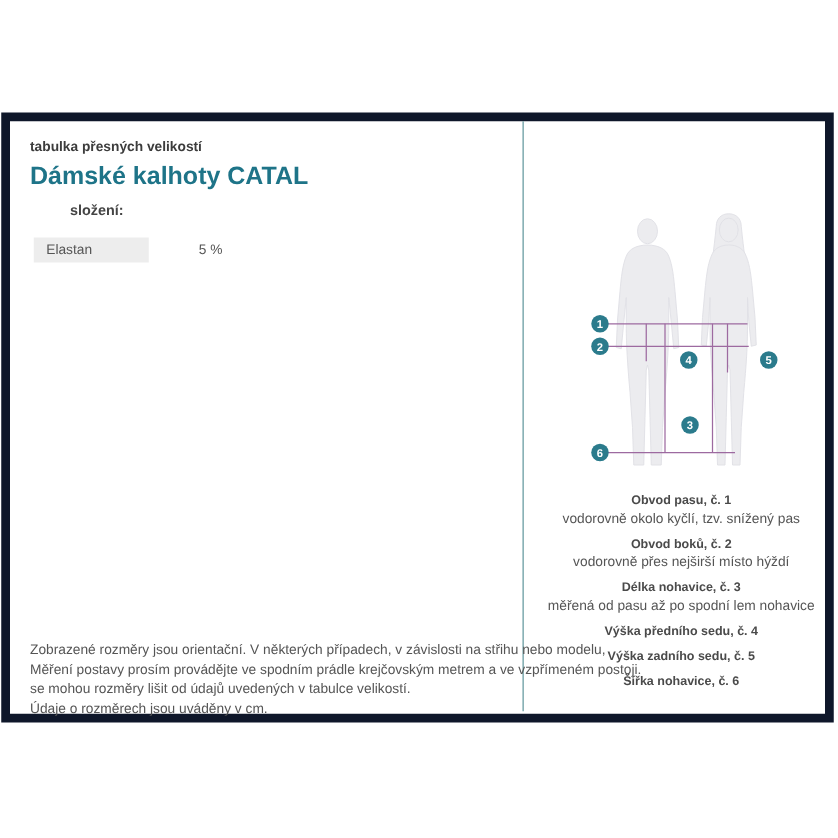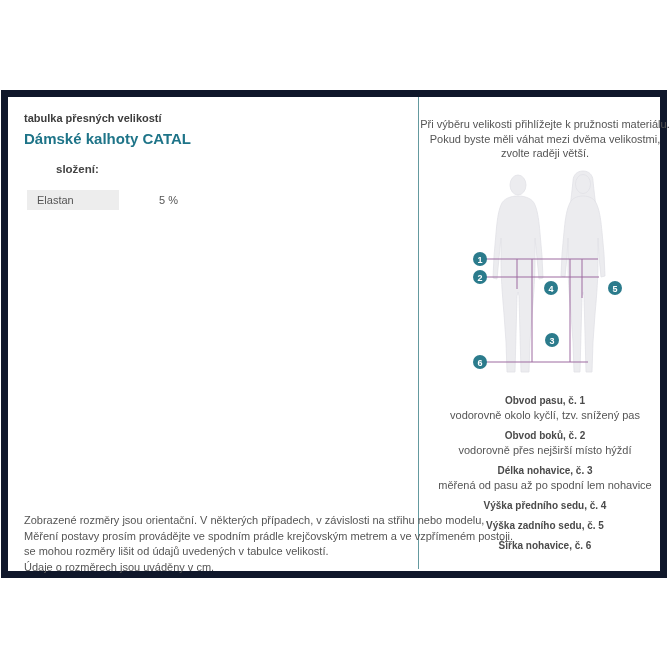--- a/index.html
+++ b/index.html
@@ -4,21 +4,21 @@
 <style>
   html,body{margin:0;padding:0;background:#ffffff;}
   #screen{position:relative;width:670px;height:670px;background:#ffffff;
           font-family:"Liberation Sans",sans-serif;overflow:hidden;}
   .panel{position:absolute;left:1px;top:90px;width:666px;height:488px;
          box-sizing:border-box;border:7px solid #0f172a;background:#ffffff;}
   .divider{position:absolute;left:410px;top:0;width:1px;height:472px;background:#64999f;}
 
   
   .subtitle{position:absolute;left:16px;top:15px;font-size:11px;font-weight:bold;color:#3c3c3c;}
-  .title{position:absolute;left:16px;top:33px;font-size:15px;font-weight:bold;color:#1e7488;}
+  .title{position:absolute;left:16px;top:33px;font-size:20px;font-weight:bold;color:#1e7488;}
   .comp-label{position:absolute;left:16px;top:66px;font-size:11.5px;font-weight:bold;color:#444444;margin-left:32px;}
   .comp-table{position:absolute;left:19px;top:93px;width:230px;}
   .comp-row{display:flex;align-items:center;margin-bottom:1px;height:20px;gap:24px;}
   .comp-cell-label{width:92px;height:20px;line-height:20px;background:#ededed;
                    padding-left:10px;box-sizing:border-box;font-size:11px;color:#555555;}
   .comp-cell-value{margin-left:16px;font-size:11px;color:#555555;}
   .disclaimer{position:absolute;left:16px;top:416px;font-size:11px;line-height:15.5px;color:#555555;white-space:nowrap;}
 
   
   .intro{position:absolute;left:411px;top:20px;width:252px;text-align:center;
@@ -52,25 +52,20 @@
       </div>
     </div>
 
     <div class="disclaimer">
       <div>Zobrazené rozměry jsou orientační. V některých případech, v závislosti na střihu nebo modelu,</div>
       <div>Měření postavy prosím provádějte ve spodním prádle krejčovským metrem a ve vzpřímeném postoji.</div>
       <div>se mohou rozměry lišit od údajů uvedených v tabulce velikostí.</div>
       <div>Údaje o rozměrech jsou uváděny v cm.</div>
     </div>
 
-    <div class="intro">
-      <div>Při výběru velikosti přihlížejte k pružnosti materiálu.</div>
-      <div>Pokud byste měli váhat mezi dvěma velikostmi,</div>
-      <div>zvolte raději větší.</div>
-    </div>
 
     <svg class="figure-diagram" width="160" height="215" viewBox="0 0 160 215">
 
       <g>
         <ellipse class="sil" cx="50" cy="19" rx="8" ry="10"></ellipse>
         <path class="sil" d="M50,30 C42,30 35,33 33,39 C30,46 29,56 28,67 L26,90 L25,112 L29,113 L31,92 L33,72
           L33,95 C33,110 34,125 36,148 L38,176 L39,206 L47,206 L48,168 L49,130 L50,126
           L51,130 L52,168 L53,206 L61,206 L62,176 L64,148 C66,125 67,110 67,95
           L67,72 L69,92 L71,113 L75,112 L74,90 L72,67 C71,56 70,46 67,39 C65,33 58,30 50,30 Z"></path>
       </g>

